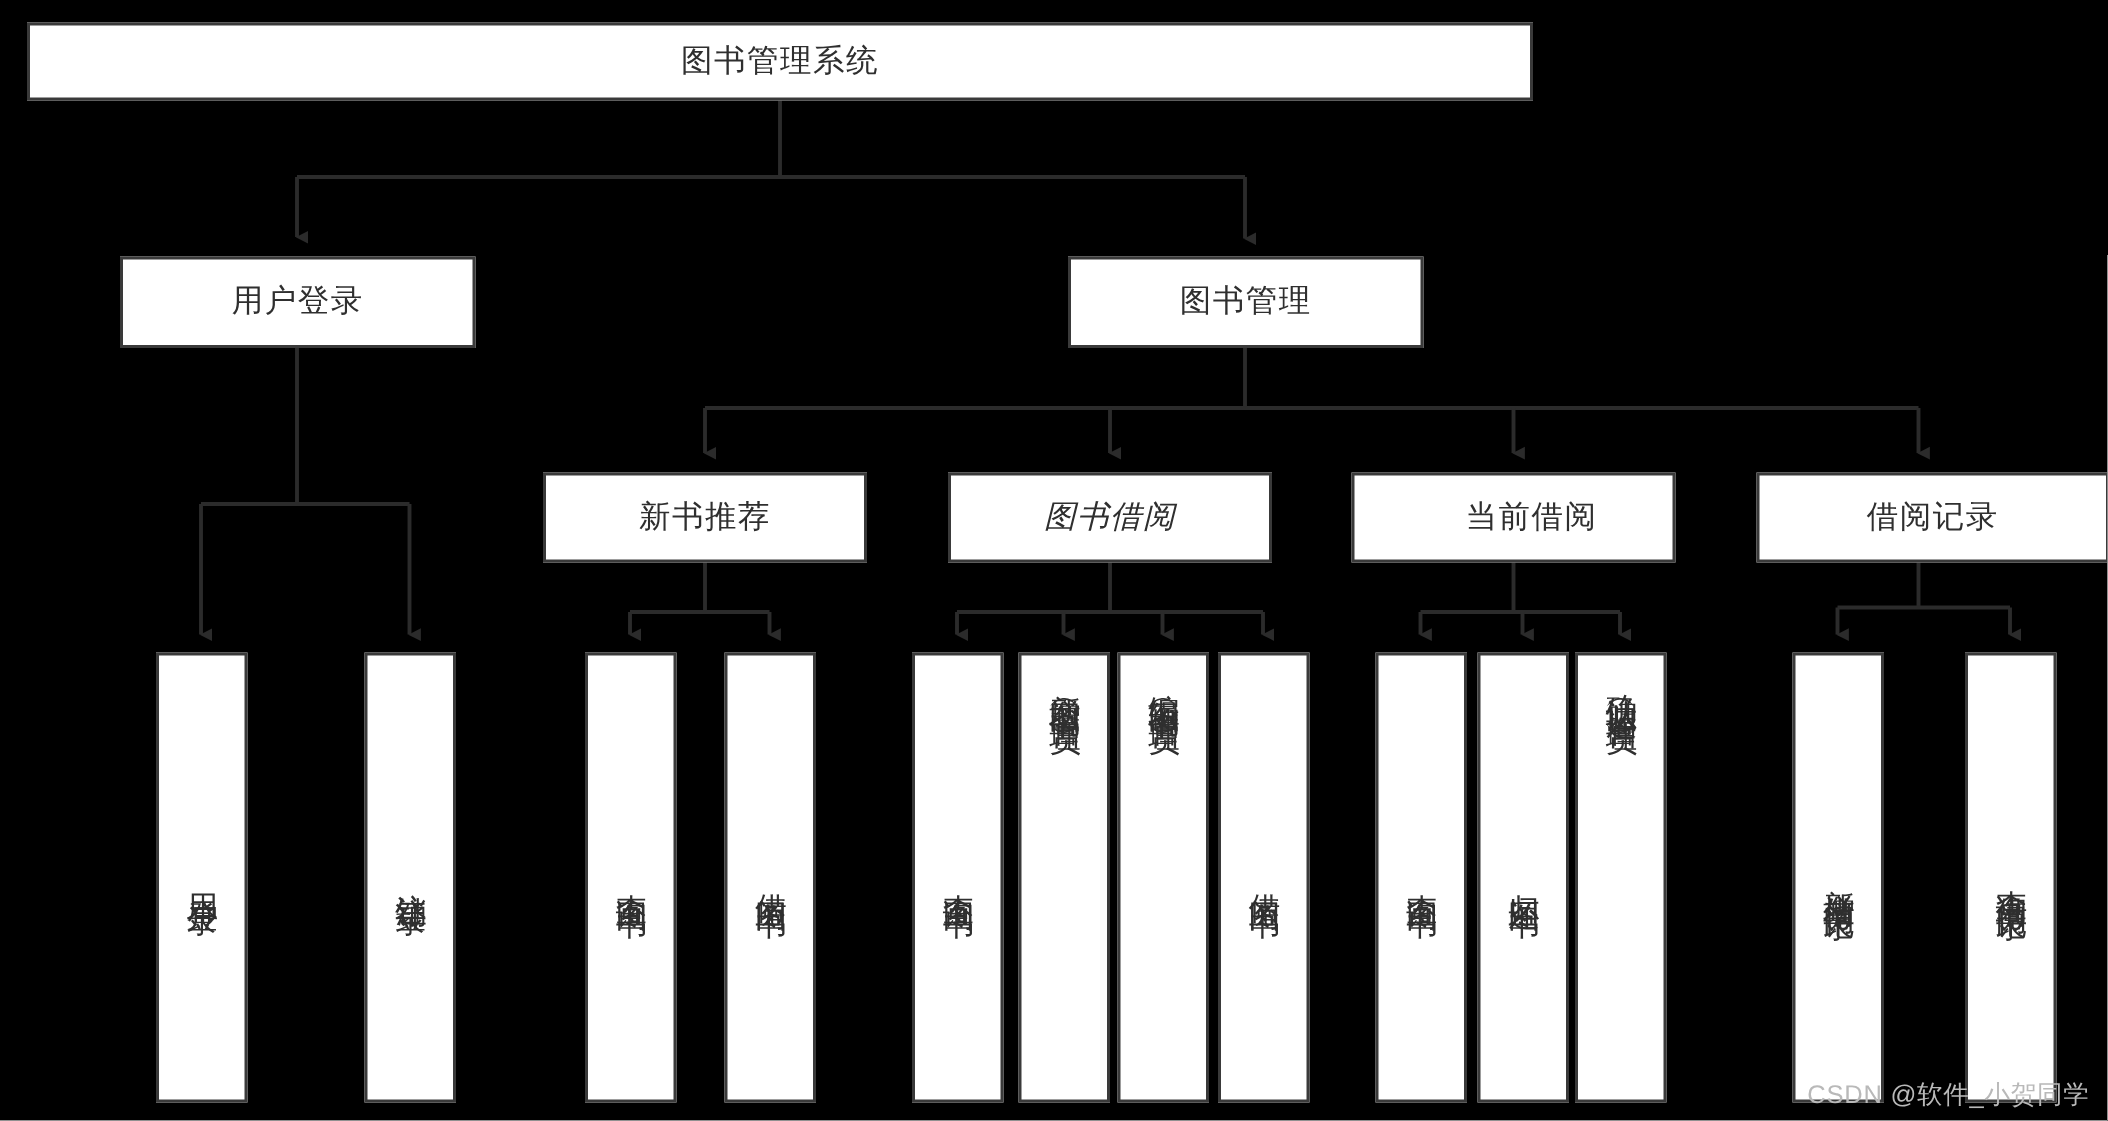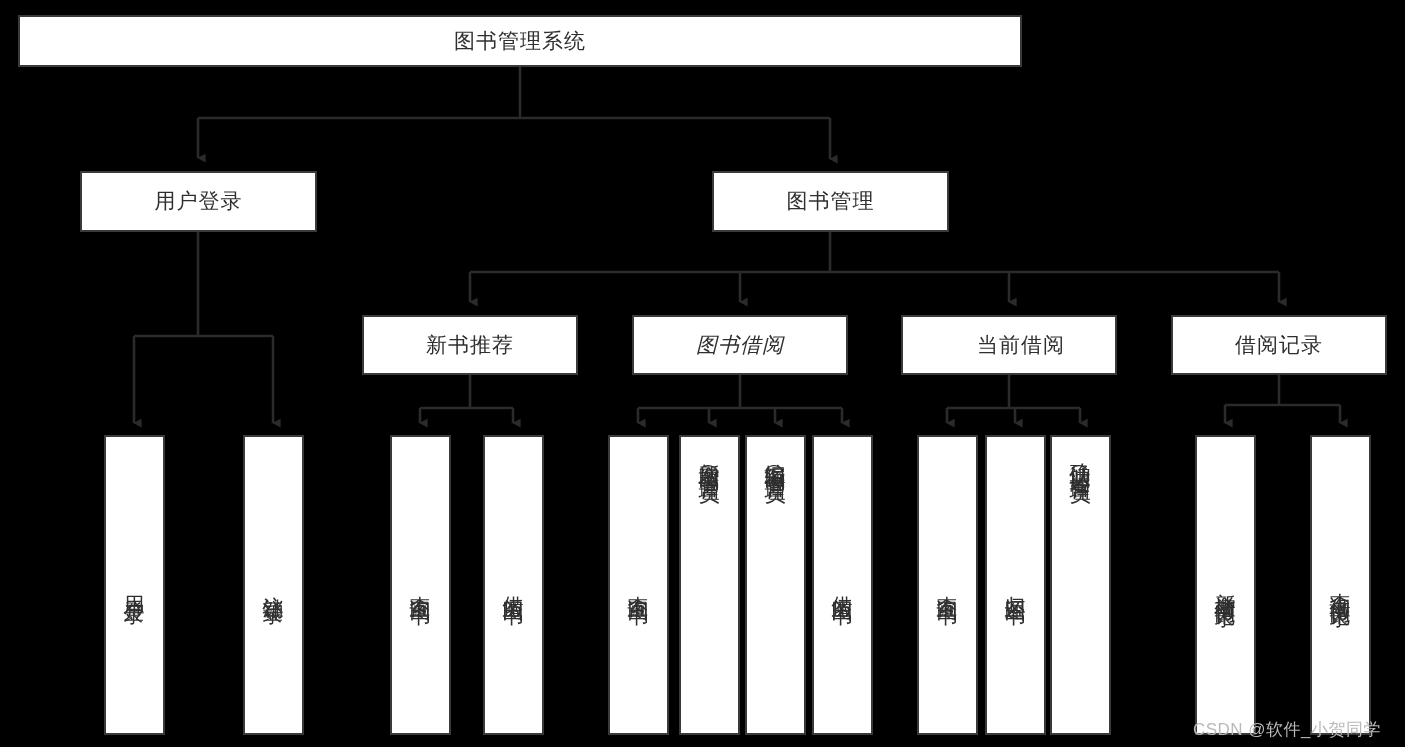--- a/index.html
+++ b/index.html
@@ -53,21 +53,21 @@
     letter-spacing: 3px;
     white-space: nowrap;
     line-height: 1;
   }
   .node-box.vertical.centered {
     align-items: center;
     padding-top: 0;
   }
   .watermark {
     position: absolute;
-    right: 24px;
+    right: 12px;
     bottom: 6px;
     font-size: 17px;
     color: #b9b9b9;
     letter-spacing: 0.5px;
     white-space: nowrap;
     font-family: "Liberation Sans", "DejaVu Sans", sans-serif;
   }
 </style>
 </head>
 <body>
@@ -142,21 +142,21 @@
   </div>
 
   <div class="node-box" style="left:632px; top:315px; width:216px; height:60px;font-style:italic;">
     <span class="node-label">图书借阅</span>
   </div>
 
   <div class="node-box" style="left:901px; top:315px; width:216px; height:60px;padding-left:24px;">
     <span class="node-label">当前借阅</span>
   </div>
 
-  <div class="node-box" style="left:1171px; top:315px; width:216px; height:60px;">
+  <div class="node-box" style="left:1171px; top:315px; width:235px; height:60px;">
     <span class="node-label">借阅记录</span>
   </div>
 
   <div class="node-box vertical centered" style="left:104px; top:435px; width:61px; height:300px;">
     <span class="node-label">用户登录</span>
   </div>
 
   <div class="node-box vertical centered" style="left:243px; top:435px; width:61px; height:300px;">
     <span class="node-label">注销登录</span>
   </div>

